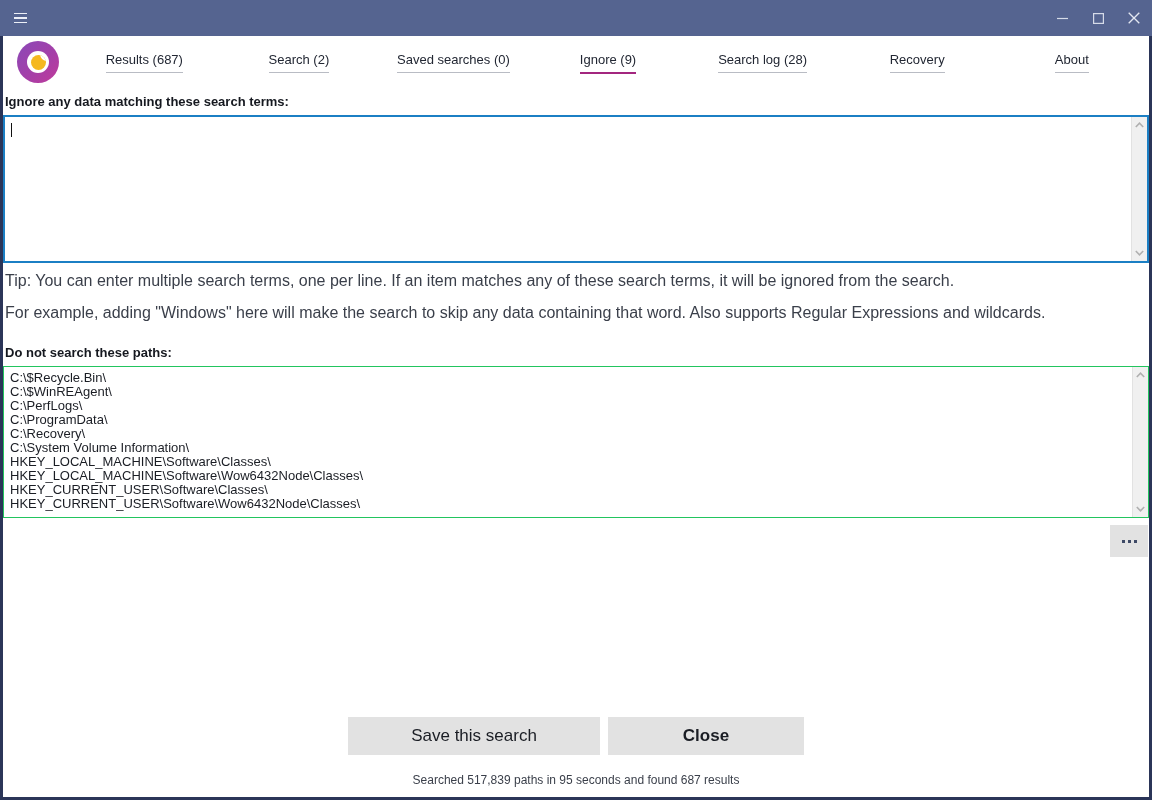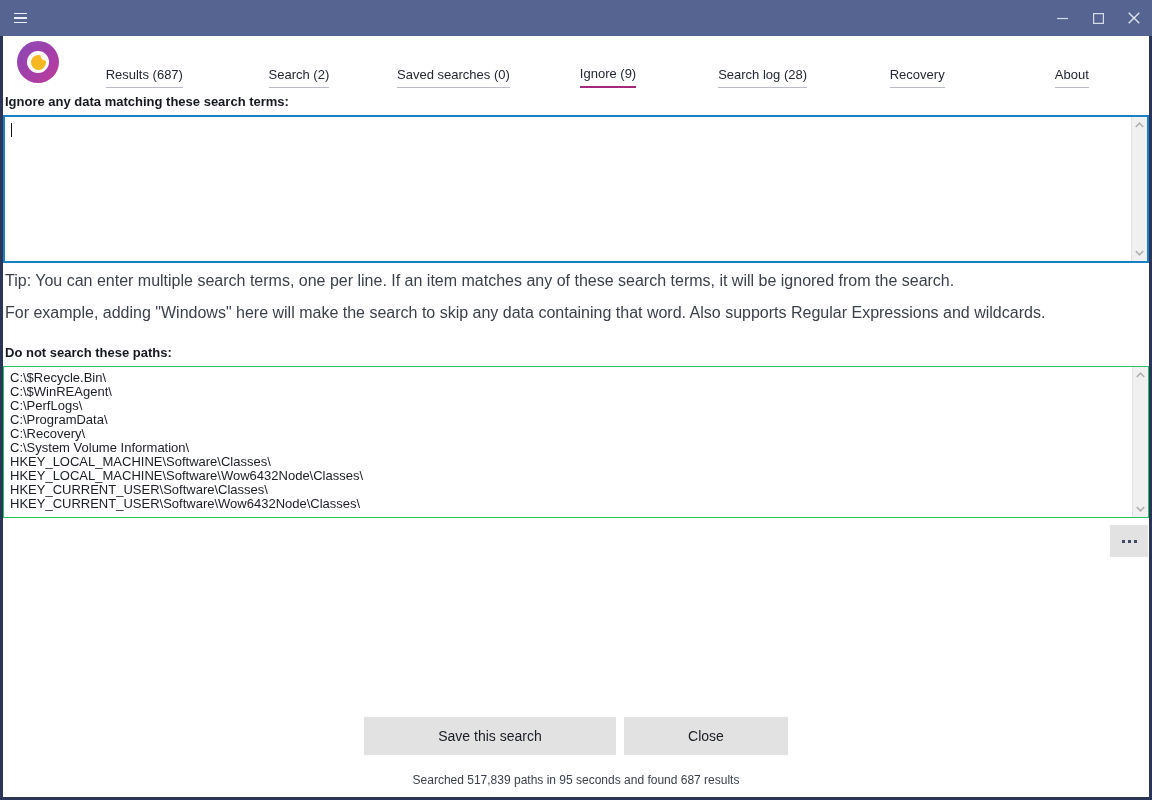--- a/index.html
+++ b/index.html
@@ -110,21 +110,21 @@
 
   .tabs {
     flex: 1 1 auto;
     display: flex;
     align-items: center;
     height: 52px;
   }
   .tab {
     flex: 1 1 0;
     display: flex;
-    align-items: flex-end;
+    align-items: center;
     justify-content: center;
     height: 52px;
     cursor: pointer;
   }
   .tab-label {
     font-size: 13px;
     color: #222733;
     padding-bottom: 3px;
     border-bottom: 1px solid #b9bcc4;
     line-height: 18px;
@@ -245,30 +245,30 @@
     display: flex;
     justify-content: center;
     align-items: stretch;
     gap: 8px;
     height: 38px;
   }
   .btn {
     background: #e2e2e2;
     border: 1px solid #e2e2e2;
     font-family: "Liberation Sans", sans-serif;
-    font-size: 14px;
+    font-size: 17px;
     color: #1a1d24;
     cursor: pointer;
     display: flex;
     align-items: center;
     justify-content: center;
   }
   .btn-save  { width: 252px; }
   .btn-start { width: 252px; border: 2px solid #a8a8a8; }
-  .btn-close { width: 164px; }
+  .btn-close { width: 196px; font-weight: bold; }
 
   .status {
     text-align: center;
     font-size: 12px;
     color: #3a3f4a;
     margin-top: 18px;
   }
 </style>
 </head>
 <body>

